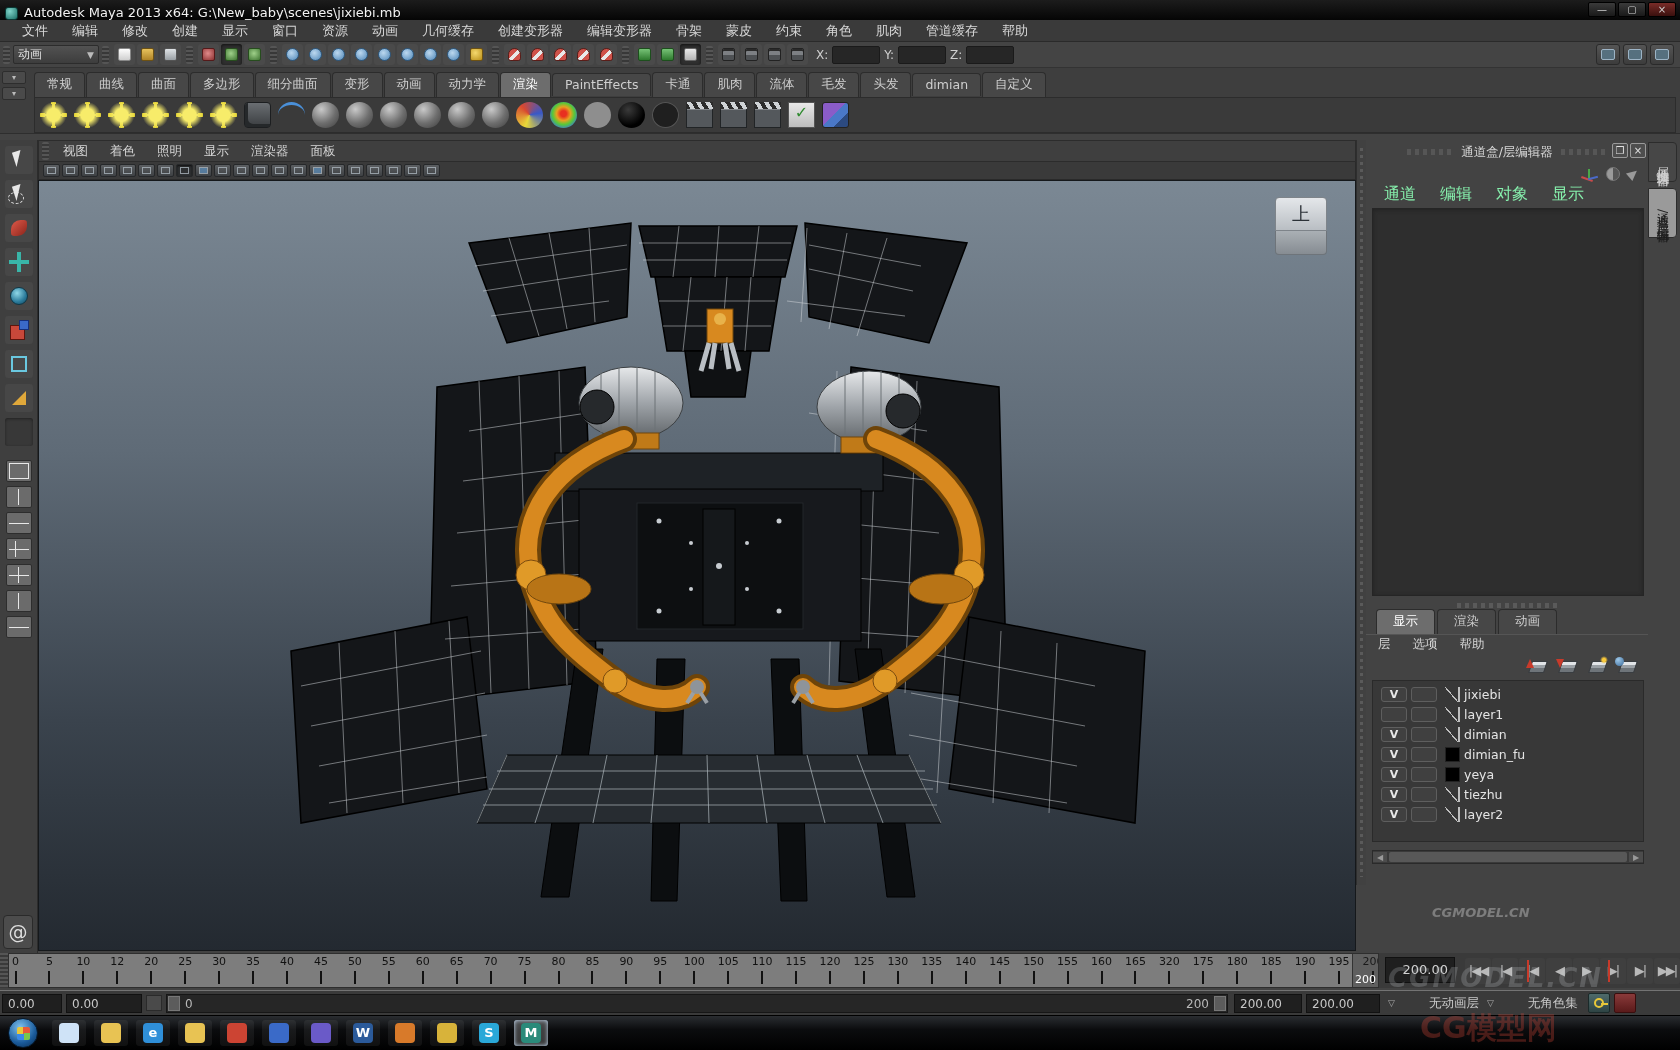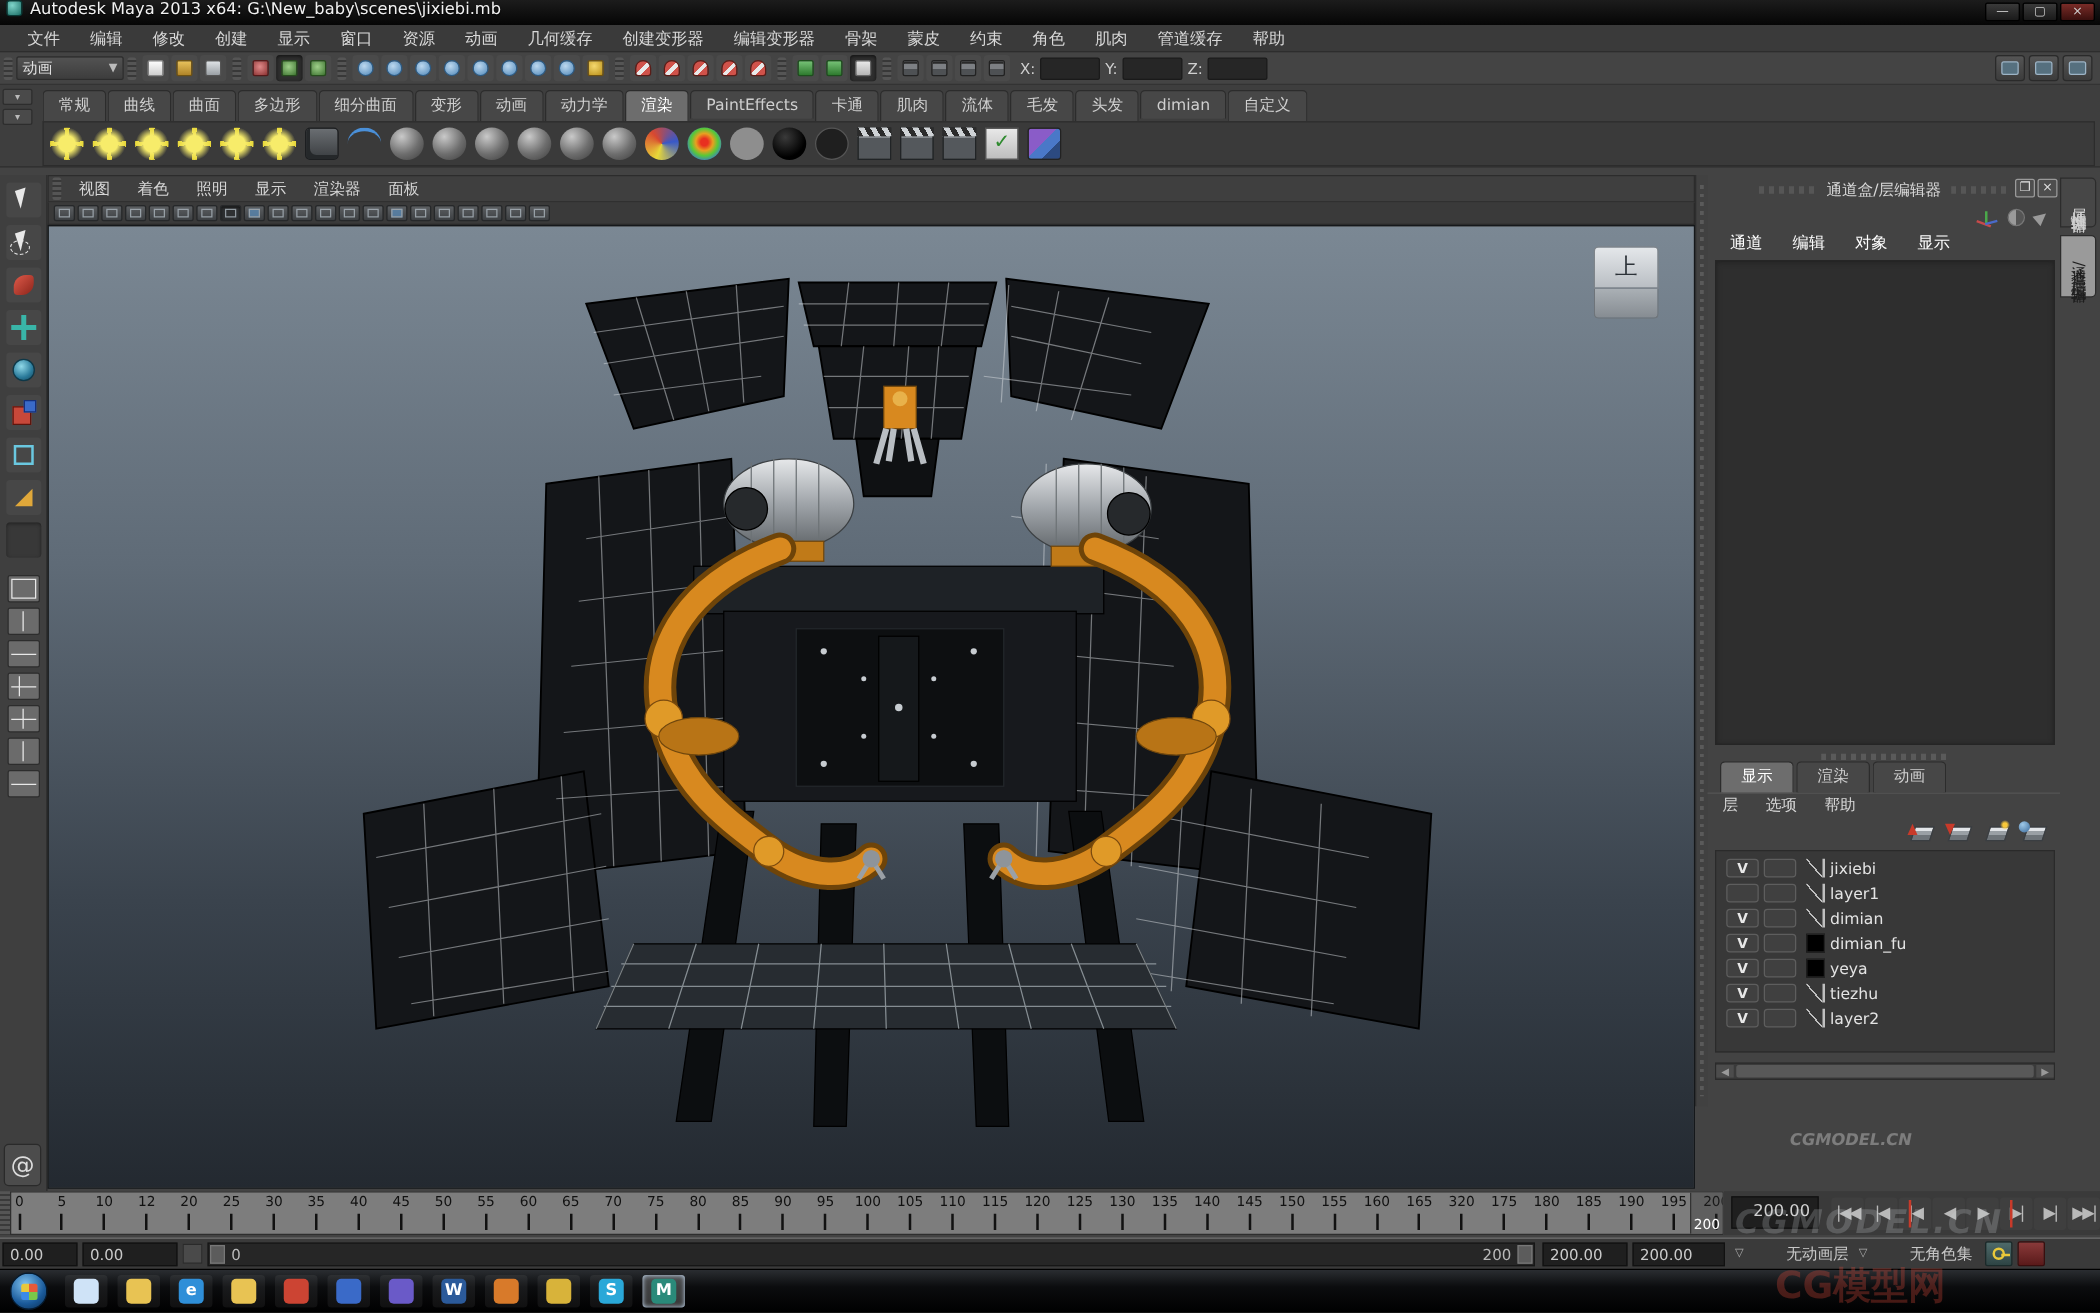--- a/index.html
+++ b/index.html
@@ -2,21 +2,21 @@
 <html><head>
 <meta charset="utf-8">
 <style>
   * { margin:0; padding:0; box-sizing:border-box; }
   html,body { width:1680px; height:1050px; overflow:hidden; background:#000; }
   body { font-family:"DejaVu Sans","Liberation Sans",sans-serif; font-size:12px; color:#ccc; }
   #root { position:absolute; left:0; top:0; width:1680px; height:1050px; background:#434343; }
 
   
   .titlebar { position:absolute; left:0; top:0; width:1680px; height:20px;
-    background:linear-gradient(#1c1c1c,#050505); display:flex; align-items:flex-start; }
+    background:linear-gradient(#1c1c1c,#050505); display:flex; align-items:flex-end; }
   .maya-app-icon { width:13px; height:13px; margin:0 6px 0 5px; border-radius:3px;
     background:radial-gradient(circle at 35% 30%, #7fd4c9, #1b6e66); border:1px solid #0a3a36; }
   .titlebar .ttext { color:#f2f2f2; font-size:13px; text-shadow:0 1px 1px #000; }
   .wincontrols { position:absolute; right:4px; top:2px; display:flex; gap:2px; }
   .winbtn { width:28px; height:15px; background:linear-gradient(#3a3a3a,#1a1a1a); border:1px solid #000;
     border-radius:2px; color:#cfcfcf; font-size:10px; line-height:13px; text-align:center; }
   .winbtn.close { background:linear-gradient(#7a2c28,#3a100e); }
 
   
   .menubar { position:absolute; left:0; top:20px; width:1680px; height:22px; background:#3a3a3a;
@@ -51,21 +51,21 @@
   .cfield { width:48px; height:18px; background:#262626; border:1px solid #1a1a1a; border-radius:2px; }
   .sl-right { position:absolute; right:6px; top:2px; display:flex; gap:3px; }
   .togglebtn { width:24px; height:21px; background:linear-gradient(#555,#3c3c3c); border:1px solid #2a2a2a; border-radius:3px; position:relative; }
   .togglebtn::after { content:""; position:absolute; inset:4px; border:1px solid #9db4c6; border-radius:2px; background:#56707f; }
 
   
   .shelfwrap { position:absolute; left:0; top:68px; width:1680px; height:66px; background:#3e3e3e; border-bottom:1px solid #2e2e2e; }
   .shelf-left { position:absolute; left:2px; top:3px; display:flex; flex-direction:column; gap:3px; }
   .shelf-left .sb { width:24px; height:13px; background:#4a4a4a; border:1px solid #2d2d2d; border-radius:2px;
     color:#bbb; font-size:8px; text-align:center; line-height:11px; }
-  .shelftabs { position:absolute; left:34px; top:4px; right:4px; height:24px; display:flex; align-items:flex-start; }
+  .shelftabs { position:absolute; left:34px; top:4px; right:4px; height:24px; display:flex; align-items:center; }
   .stab { padding:3px 12px 4px; background:#474747; border:1px solid #2c2c2c; border-bottom:none;
     border-radius:4px 4px 0 0; margin-right:1px; color:#cfcfcf; font-size:12.5px; white-space:nowrap; }
   .stab.active { background:#6d6d6d; color:#fff; }
   .shelficons { position:absolute; left:34px; top:29px; right:4px; height:36px; background:#3a3a3a;
     border:1px solid #2c2c2c; display:flex; align-items:center; padding:0 2px; gap:1px; }
   .shicon { width:33px; height:32px; position:relative; }
   .shicon::after { content:""; position:absolute; inset:3px; }
   .shicon.light::after { background:radial-gradient(circle,#f7ec6a 35%,rgba(247,236,106,0) 70%),
      conic-gradient(#e8d83a 0 10deg,transparent 10deg 80deg,#e8d83a 80deg 100deg,transparent 100deg 170deg,#e8d83a 170deg 190deg,transparent 190deg 260deg,#e8d83a 260deg 280deg,transparent 280deg 350deg,#e8d83a 350deg); border-radius:50%; }
   .shicon.camera::after { background:linear-gradient(#6a6e72,#3a3d40); border-radius:4px; border:1px solid #1c1e20;
@@ -148,21 +148,21 @@
     color:#e0e0e0; font-size:10px; line-height:13px; text-align:center; }
   .cb-iconrow { height:20px; display:flex; justify-content:flex-end; align-items:center; gap:8px; padding-right:10px; }
   .axis-icon { width:18px; height:16px; position:relative; }
   .axis-icon i { position:absolute; left:8px; bottom:2px; width:2px; height:11px; background:#4aa84a; }
   .axis-icon b { position:absolute; left:1px; bottom:2px; width:12px; height:2px; background:#c84a4a; transform:rotate(20deg); }
   .axis-icon u { position:absolute; left:8px; bottom:3px; width:10px; height:2px; background:#4a6ac8; transform:rotate(-15deg); }
   .half-icon { width:14px; height:14px; border-radius:50%; background:linear-gradient(90deg,#9a9a9a 50%,#555 50%); border:1px solid #777; }
   .arrow-icon { width:0; height:0; border-left:10px solid #9a9a9a; border-top:5px solid transparent;
     border-bottom:5px solid transparent; transform:rotate(-40deg); }
   .cb-menus { height:20px; display:flex; align-items:center; padding-left:18px; gap:24px; }
-  .cb-menus span { color:#ffffff; font-size:13px; }
+  .cb-menus span { color:#86efac; font-size:16px; }
   .cb-empty { margin:4px 4px 0 6px; height:388px; background:#2e2e2e; border:1px solid #252525; box-shadow:inset 0 1px 4px #222; }
   .le-grip { height:10px; margin-top:4px; display:flex; justify-content:center; align-items:center; }
   .le-grip div { width:100px; height:5px; background:repeating-linear-gradient(90deg,#5a5a5a 0 4px,transparent 4px 8px); }
   .le-tabs { display:flex; padding-left:10px; align-items:flex-end; height:24px; }
   .letab { padding:3px 16px 4px; background:#474747; border:1px solid #2c2c2c; border-bottom:none;
     border-radius:4px 4px 0 0; margin-right:2px; color:#cfcfcf; font-size:12.5px; }
   .letab.active { background:#6d6d6d; color:#fff; }
   .le-menus { height:20px; display:flex; align-items:center; gap:22px; padding-left:12px; border-top:1px solid #555; }
   .le-menus span { color:#d6d6d6; font-size:12.5px; }
   .le-iconrow { height:24px; display:flex; justify-content:flex-end; align-items:center; gap:10px; padding-right:12px; }

